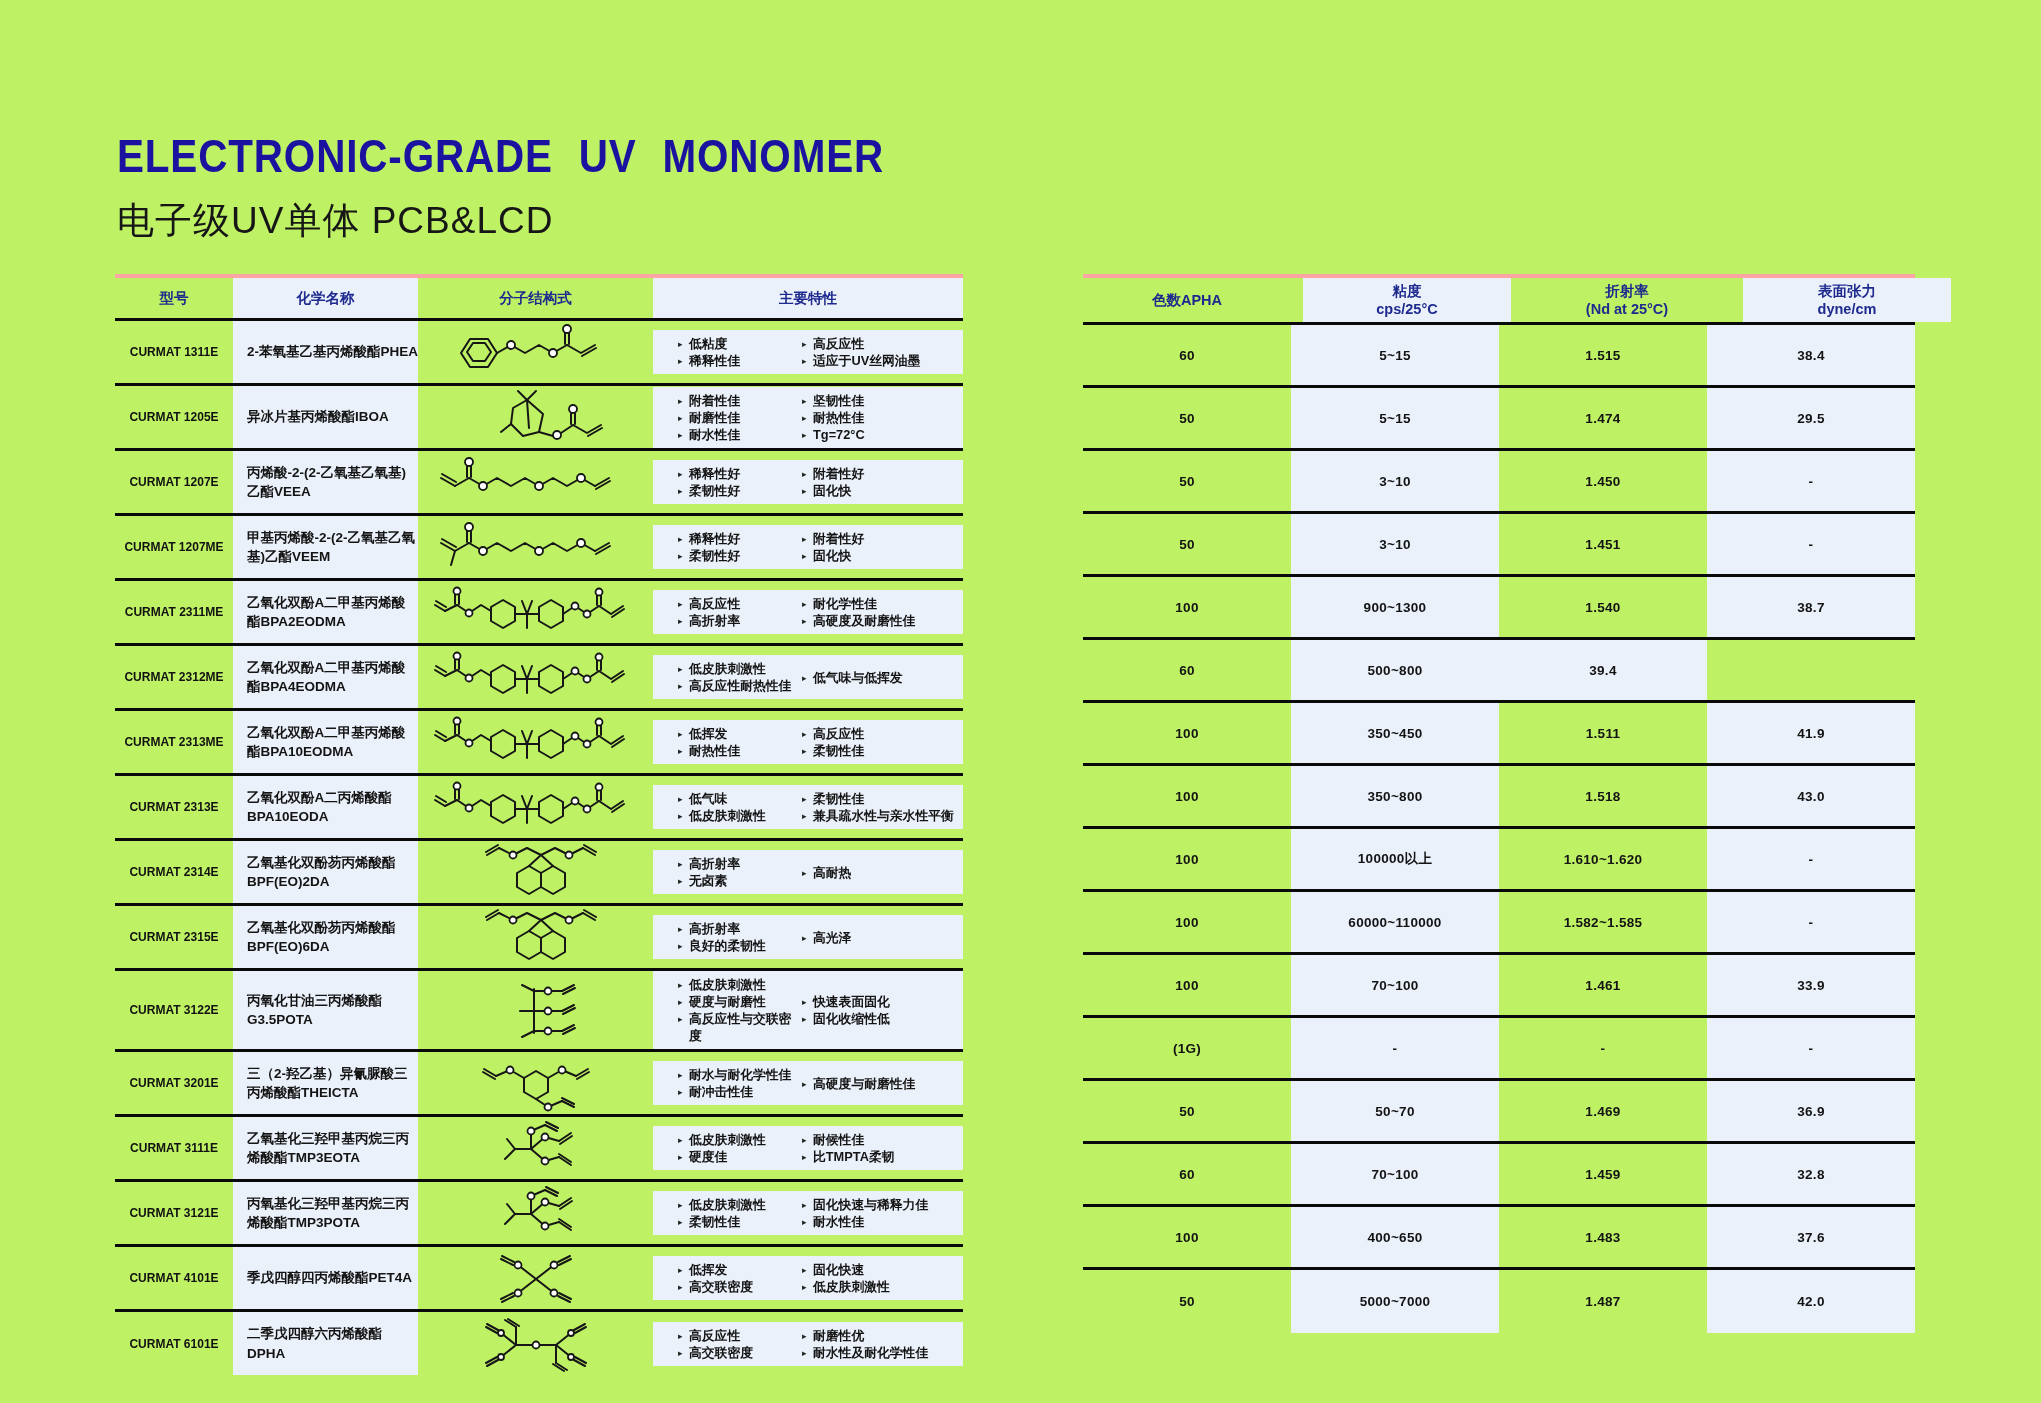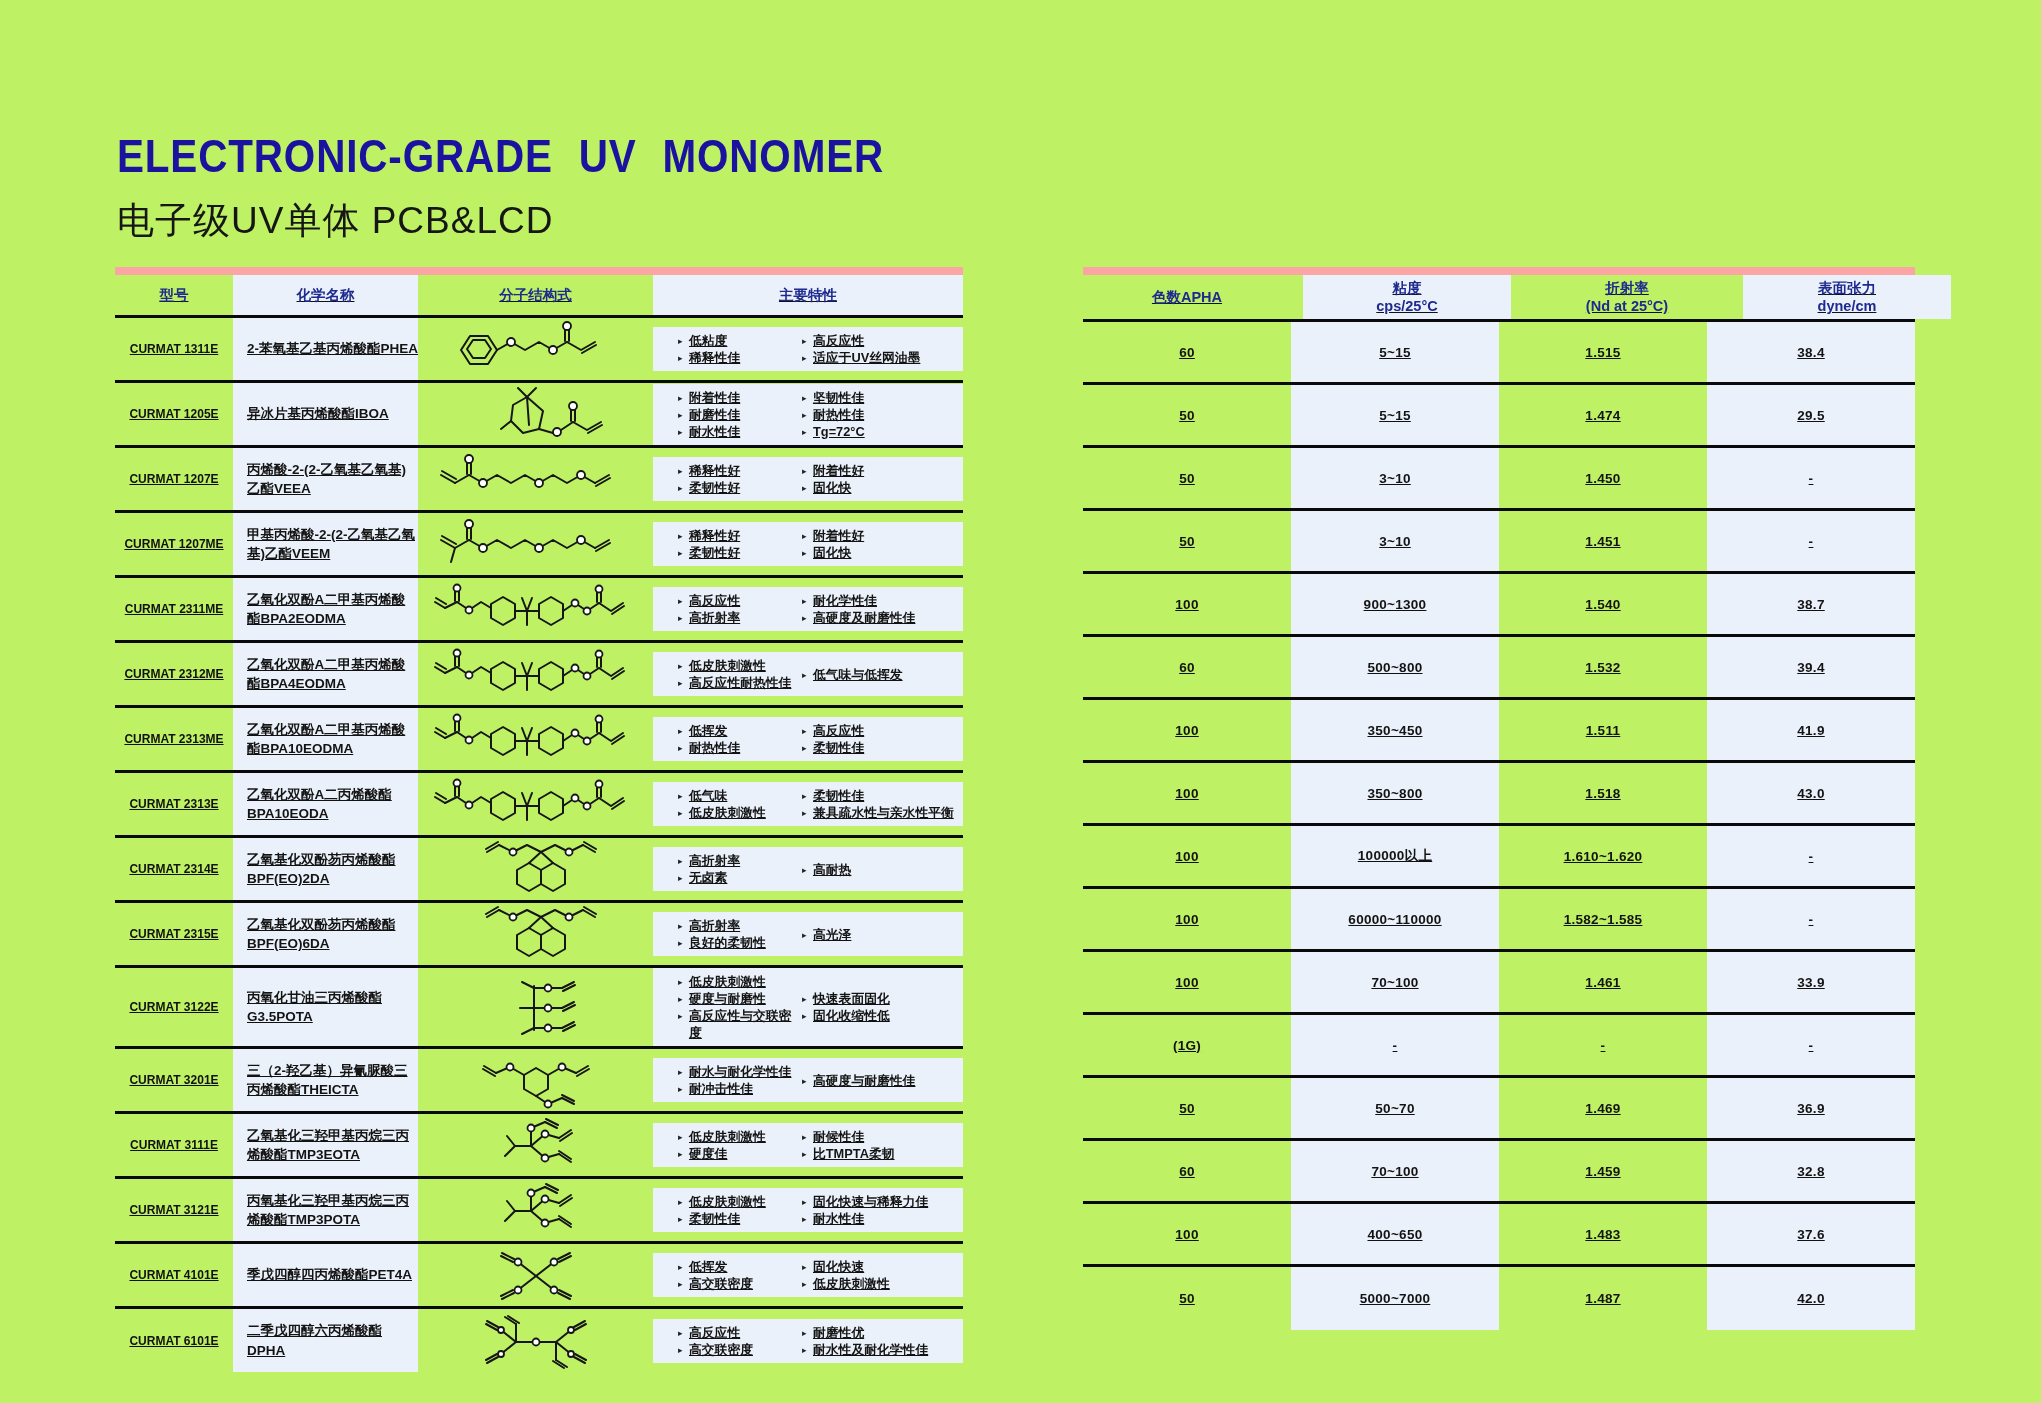--- a/index.html
+++ b/index.html
@@ -13,21 +13,21 @@
     font-size:47px; font-weight:800; color:#1b12a0;
     letter-spacing:1px; word-spacing:16px; white-space:nowrap;
     transform:scaleX(0.86); transform-origin:left center;
   }
   .subtitle {
     position:absolute; left:117px; top:196px;
     font-size:37px; font-weight:400; color:#161616; letter-spacing:1px; white-space:nowrap;
   }
 
   
-  .tbl { position:absolute; top:267px; border-top:8px solid #fca5a5;text-decoration:underline; }
+  .tbl { position:absolute; top:274px; border-top:4px solid #fca5a5; }
   .tbl-left  { left:115px;  width:848px; }
   .tbl-right { left:1083px; width:832px; }
   .thead { display:grid; align-items:center; min-height:43px; border-bottom:3px solid #0a0a0a; }
   .tbl-left  .thead { grid-template-columns:118px 185px 235px 310px; }
   .tbl-right .thead { grid-template-columns:208px 208px 208px 208px;gap:12px; }
   .th { text-align:center; color:#1e2a8e; font-weight:700; font-size:14.5px; line-height:1.25; padding:4px 2px; height:100%;
         display:flex; flex-direction:column; justify-content:center; }
   .band { background:#ebf1fa; }
 
   .row { display:grid; min-height:63px; border-bottom:3px solid #0a0a0a; align-items:center; }
@@ -727,21 +727,20 @@
         </div>
         <div class="row">
           <div class="cell val">100</div>
           <div class="cell val band">900~1300</div>
           <div class="cell val">1.540</div>
           <div class="cell val band">38.7</div>
         </div>
         <div class="row">
           <div class="cell val">60</div>
           <div class="cell val band">500~800</div>
-          <div class="cell val">1.532</div>
           <div class="cell val band">39.4</div>
         </div>
         <div class="row">
           <div class="cell val">100</div>
           <div class="cell val band">350~450</div>
           <div class="cell val">1.511</div>
           <div class="cell val band">41.9</div>
         </div>
         <div class="row">
           <div class="cell val">100</div>

